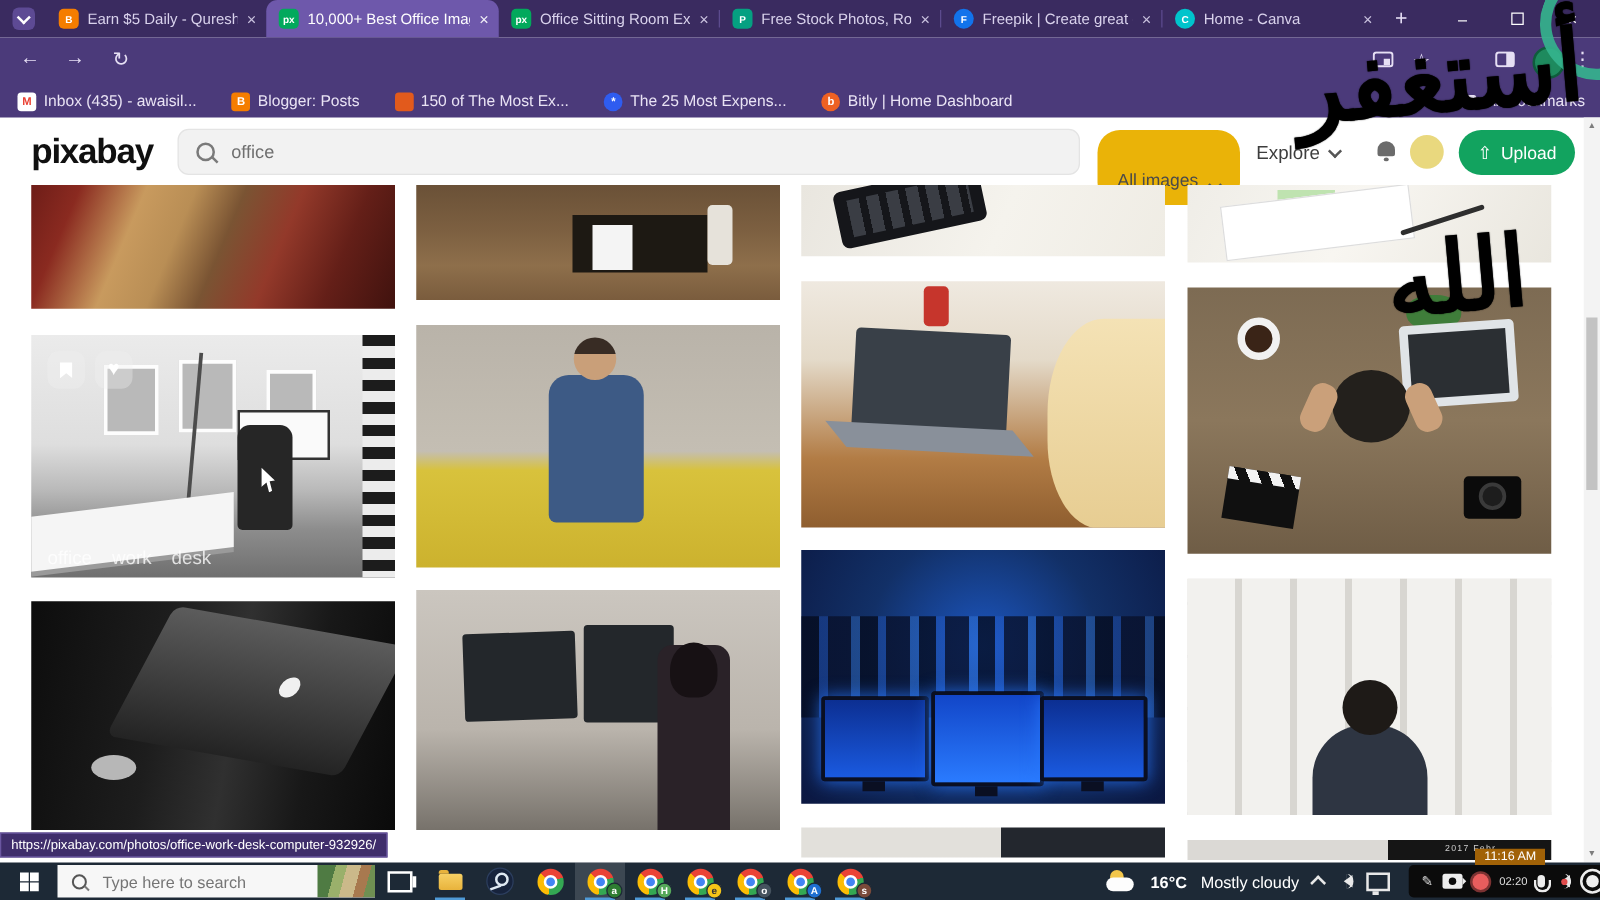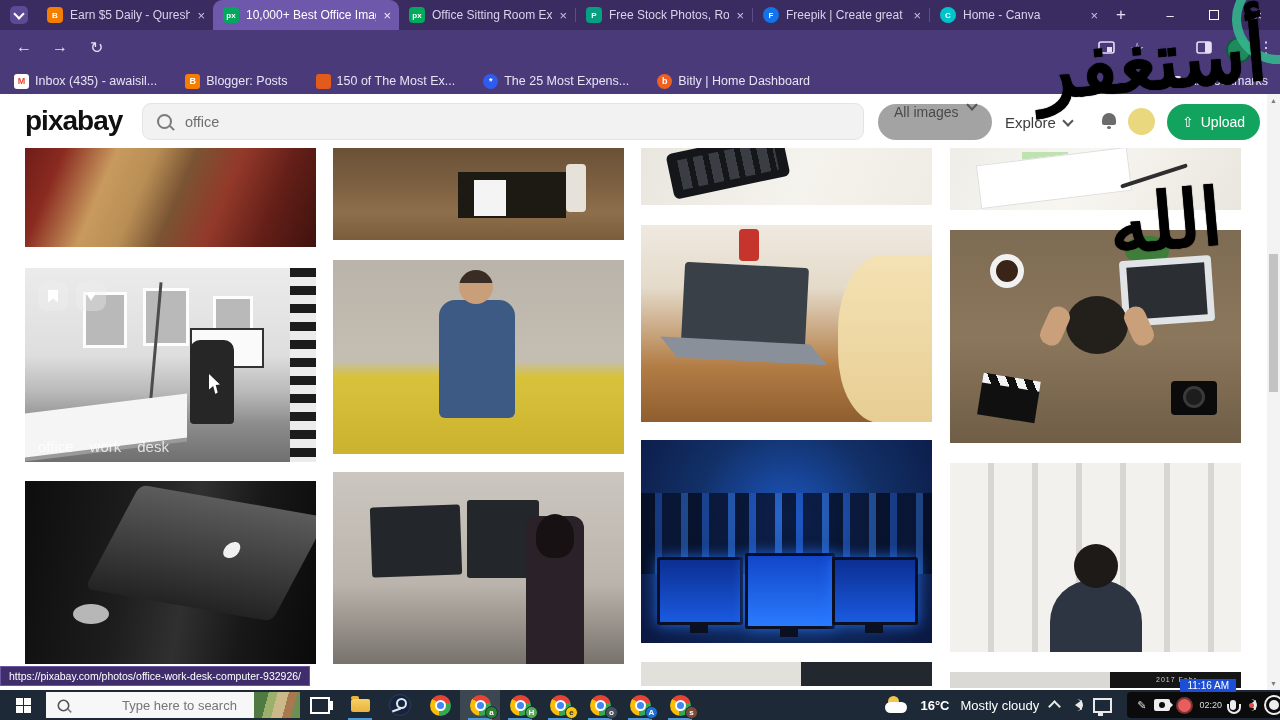--- a/index.html
+++ b/index.html
@@ -34,21 +34,21 @@
   .all-bm{position:absolute;right:12px;top:68px;height:26px;display:flex;align-items:center;gap:7px;color:#e9e3f4;font-size:12.5px;}
   .fold{width:15px;height:10px;background:#e9e3f4;border-radius:2px;position:relative;}
   .fold::before{content:'';position:absolute;top:-3px;left:0;width:7px;height:3px;background:#e9e3f4;border-radius:2px 2px 0 0;}
   
   .logo{position:absolute;left:25px;top:105px;font-size:28px;font-weight:bold;letter-spacing:-1px;color:#101010;}
   .search-pill{position:absolute;left:142px;top:103px;width:722px;height:37px;border-radius:9px;background:#f2f2f2;border:1px solid #e4e4e4;display:flex;align-items:center;padding:0 14px;gap:11px;box-sizing:border-box;}
   .mag{width:11px;height:11px;border:2px solid #7a7a7a;border-radius:50%;position:relative;flex:none;}
   .mag::after{content:'';position:absolute;width:6px;height:2px;background:#7a7a7a;transform:rotate(45deg);right:-5px;bottom:-2px;}
   .mag.small{transform:scale(.8);}
   .search-in{border:0;background:transparent;font-size:14.5px;color:#6f6f6f;outline:none;width:600px;font-family:"Liberation Sans",sans-serif;}
-  .allimg{position:absolute;left:878px;top:104px;height:36px;padding:0 16px;border-radius:18px;background:#a3a3a3;display:flex;align-items:flex-start;gap:9px;font-size:14px;color:#4a4a4a;}
+  .allimg{position:absolute;left:878px;top:104px;height:36px;padding:12px 16px;border-radius:18px;background:#eab308;display:flex;align-items:flex-end;gap:9px;font-size:14px;color:#4a4a4a;}
   .explore{position:absolute;left:1005px;top:104px;height:36px;display:flex;align-items:center;gap:8px;font-size:15px;color:#3d3d3d;}
   .bell{position:absolute;left:1102px;top:113px;width:14px;height:12px;background:#6b6b6b;border-radius:7px 7px 2px 2px;}
   .bell::after{content:'';position:absolute;left:5px;bottom:-4px;width:4px;height:3px;border-radius:50%;background:#6b6b6b;}
   .avatar-yellow{position:absolute;left:1128px;top:108px;width:27px;height:27px;border-radius:50%;background:#e9d87e;}
   .upload{position:absolute;left:1167px;top:104px;height:36px;padding:0 15px;border-radius:18px;background:#12a35f;color:#fff;font-size:14px;display:flex;align-items:center;gap:7px;}
   
   .card{position:absolute;width:291px;overflow:hidden;background:#ddd;}
   .p-red{background:linear-gradient(113deg,#6e1d18 0%,#8a2a20 12%,#c89a5e 28%,#b98e55 40%,#7a5433 52%,#93392a 66%,#641f18 82%,#40120e 100%);}
   .p-bw{background:linear-gradient(180deg,#ebebeb 0%,#dedede 45%,#b9b9b9 64%,#8d8d8d 80%,#6f6f6f 100%);}
   .bw-shelf{position:absolute;right:0;top:0;width:26px;height:100%;background:repeating-linear-gradient(180deg,#1c1c1c 0 9px,#ececec 9px 18px);}
@@ -116,21 +116,21 @@
   .sbar .arr{position:absolute;left:0;width:13px;text-align:center;font-size:7px;color:#7d7d7d;}
   .sbar .thumb{position:absolute;left:2px;right:2px;top:160px;height:138px;background:#c3c3c3;}
   .wm{position:absolute;left:1002px;top:-18px;width:300px;height:170px;z-index:50;pointer-events:none;color:#000;font-size:78px;font-weight:bold;line-height:160px;text-align:center;transform:rotate(-5deg);text-shadow:0 0 1px #000;}
   .wm-swirl{position:absolute;left:1232px;top:-26px;width:72px;height:72px;border:9px solid #35b58e;border-radius:50%;border-top-color:transparent;border-right-color:transparent;transform:rotate(20deg);z-index:49;pointer-events:none;opacity:.9;}
   
   .taskbar{position:absolute;left:0;right:0;bottom:0;height:30px;background:#1d2936;display:flex;align-items:center;color:#fff;z-index:60;}
   .start{width:46px;height:30px;display:flex;align-items:center;justify-content:center;}
   .win{display:grid;grid-template-columns:7px 7px;grid-template-rows:7px 7px;gap:1px;}
   .win i{background:#fff;}
   .tsearch{width:244px;height:26px;background:#f7f7f7;color:#3f3f3f;display:flex;align-items:center;gap:9px;padding-left:10px;font-size:13px;position:relative;overflow:hidden;flex:none;}
-  .tsearch input{border:0;background:transparent;outline:none;font-size:13px;color:#4c1d95;width:140px;font-family:"Liberation Sans",sans-serif;margin-left:40px;}
+  .tsearch input{border:0;background:transparent;outline:none;font-size:13px;color:#4c1d95;width:140px;font-family:"Liberation Sans",sans-serif;}
   .tsearch-img{position:absolute;right:0;top:0;width:46px;height:26px;background:linear-gradient(105deg,#4f7b43 0 28%,#9ab06b 28% 45%,#cbb98a 45% 66%,#a8794f 66% 82%,#6f8f52 82%);}
   .tbtn{width:40px;height:30px;display:flex;align-items:center;justify-content:center;position:relative;flex:none;}
   .tbtn.active{background:rgba(255,255,255,.14);}
   .uline{position:absolute;bottom:0;left:8px;right:8px;height:2px;background:#4f9ad6;}
   .tview{width:16px;height:13px;border:2px solid #fff;position:relative;}
   .tview::after{content:'';position:absolute;right:-5px;top:2px;width:3px;height:9px;background:#fff;}
   .folder{width:19px;height:13px;background:linear-gradient(#f7d064,#e8b33c);border-radius:2px;position:relative;}
   .folder::before{content:'';position:absolute;top:-3px;left:0;width:8px;height:3px;background:#e8b33c;border-radius:2px 2px 0 0;}
   .steam{width:20px;height:20px;border-radius:50%;background:#17233c;border:1px solid #2c3e5e;position:relative;}
   .steam::after{content:'';position:absolute;right:3px;top:3px;width:7px;height:7px;border:2px solid #dfe8f2;border-radius:50%;}
@@ -154,21 +154,21 @@
   .camico::before{content:'';position:absolute;left:5px;top:3px;width:6px;height:6px;border-radius:50%;background:#0b0b0b;}
   .camico::after{content:'';position:absolute;right:-3px;top:3px;border-left:3px solid #ededed;border-top:3px solid transparent;border-bottom:3px solid transparent;}
   .rec{width:13px;height:13px;border-radius:50%;background:#e85d5d;box-shadow:0 0 0 2px #7c3232;}
   .rectime{font-size:9px;color:#ddd;}
   .mic{width:6px;height:10px;background:#ededed;border-radius:3px;position:relative;}
   .mic::after{content:'';position:absolute;left:-3px;top:4px;width:10px;height:8px;border:2px solid #ededed;border-top:0;border-radius:0 0 8px 8px;}
   .spk2{position:relative;}
   .reddot{position:absolute;right:-5px;top:-2px;width:5px;height:5px;border-radius:50%;background:#e04a4a;}
   .webcam{width:16px;height:16px;border-radius:50%;border:2px solid #ededed;position:relative;margin-right:-8px;}
   .webcam::after{content:'';position:absolute;inset:3px;border-radius:50%;background:#ededed;}
-  .clock-chip{position:absolute;right:44px;bottom:28px;background:#1d4ed8;color:#fff;font-size:10px;padding:1px 7px;z-index:61;}
+  .clock-chip{position:absolute;right:44px;bottom:28px;background:#a16207;color:#fff;font-size:10px;padding:1px 7px;z-index:61;}
 </style>
 </head>
 <body>
 
 <div class="screen">
 
   <div class="tabstrip">
     <div class="tab-overflow">
         <span class="chev"></span>
       </div>

